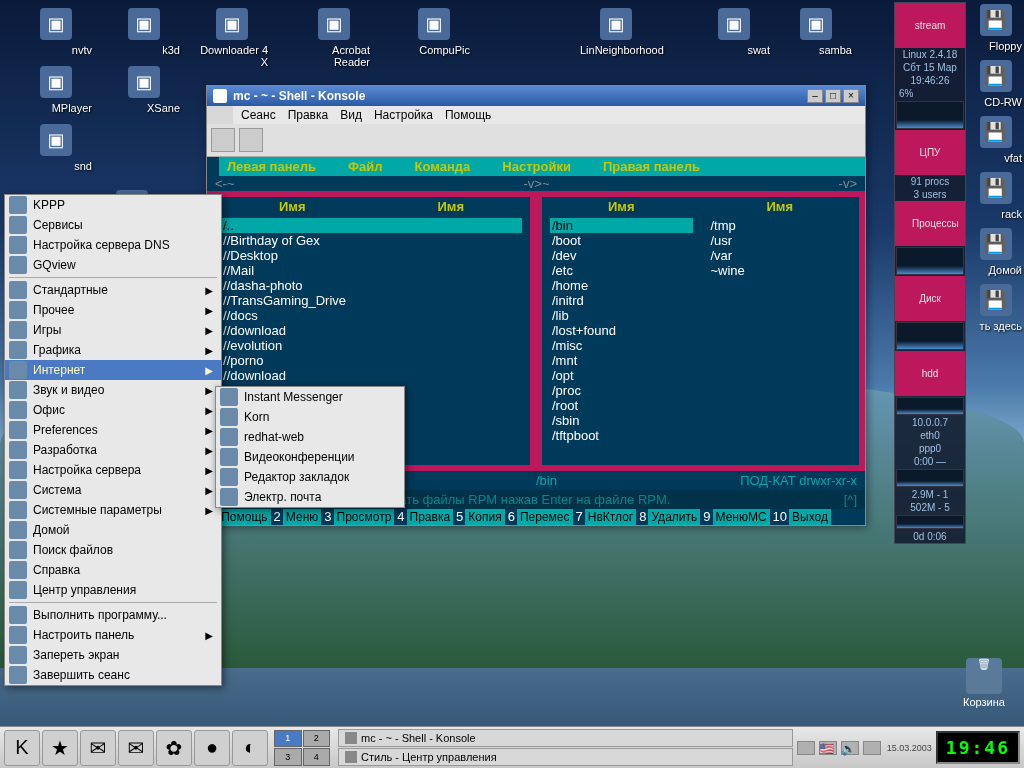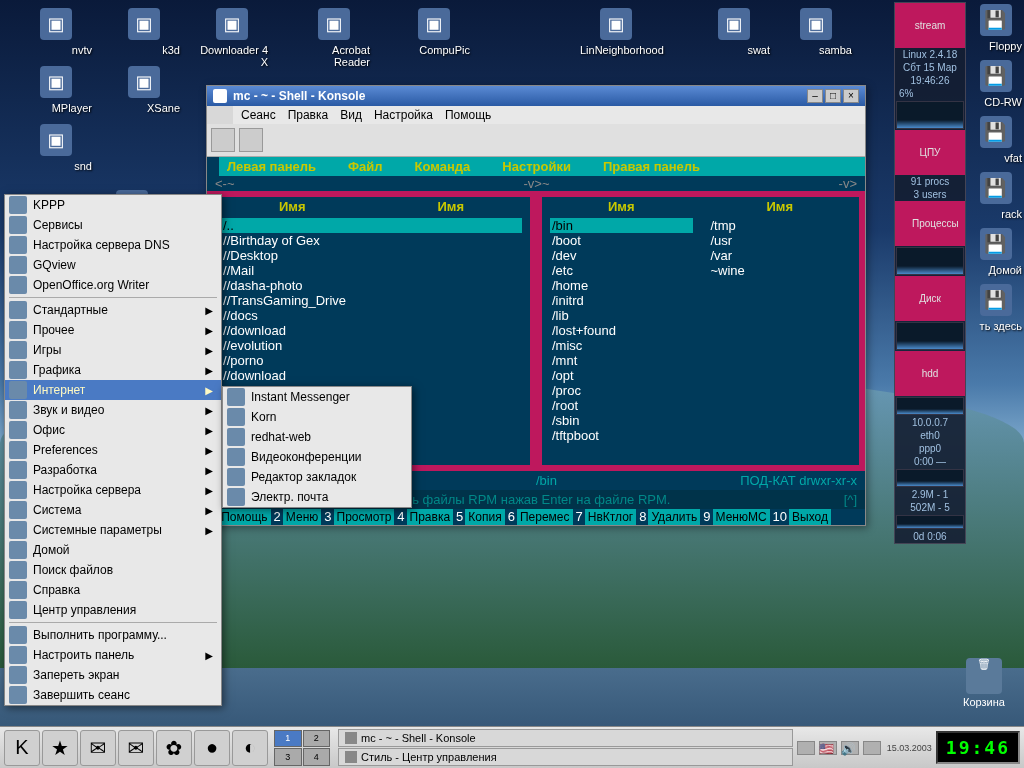--- a/index.html
+++ b/index.html
@@ -41,21 +41,21 @@
 .mc-bottom .fk { background: #00a8a8; color: #000; padding: 1px 3px; margin-right: 1px; font-size: 12px; }
 .mc-bottom .fn { color: #fff; padding: 0 2px; }
 
 .kmenu { position: absolute; top: 194px; left: 4px; width: 218px; background: #e8e8e8; border: 1px solid #888; box-shadow: 2px 2px 8px rgba(0,0,0,0.5); font-size: 12px; }
 .kmenu-item { padding: 3px 8px 3px 28px; position: relative; cursor: pointer; color: #000; display: flex; align-items: center; }
 .kmenu-item:hover, .kmenu-item.hl { background: #4a7ac4; color: #fef9c3; }
 .kmenu-item .ki { position: absolute; left: 4px; width: 18px; height: 18px; background: #6a8aaa; border-radius: 2px; }
 .kmenu-item .arr { margin-left: auto; font-size: 10px; }
 .kmenu-sep { height: 1px; background: #aaa; margin: 2px 4px; }
 
-.submenu { position: absolute; top: 386px; left: 222px; width: 190px; background: #e8e8e8; border: 1px solid #888; box-shadow: 2px 2px 8px rgba(0,0,0,0.5); font-size: 12px; }
+.submenu { position: absolute; top: 386px; left: 215px; width: 190px; background: #e8e8e8; border: 1px solid #888; box-shadow: 2px 2px 8px rgba(0,0,0,0.5); font-size: 12px; }
 
 .taskbar { position: absolute; bottom: 0; left: 0; right: 0; height: 42px; background: linear-gradient(to bottom, #e8e8e8 0%, #c8c8c8 100%); border-top: 1px solid #888; display: flex; align-items: center; padding: 2px 4px; }
 .taskbar .lbtn { width: 36px; height: 36px; background: #d0d0d0; border: 1px solid #999; margin-right: 2px; border-radius: 3px; cursor: pointer; display: flex; align-items: center; justify-content: center; font-size: 20px; }
 .pager { display: grid; grid-template-columns: 1fr 1fr; gap: 1px; width: 56px; height: 36px; margin: 0 4px; }
 .pager div { background: #aaa; border: 1px solid #666; font-size: 9px; display: flex; align-items: center; justify-content: center; cursor: pointer; }
 .pager div.act { background: #4a7ac4; color: white; }
 .tasklist { flex: 1; display: flex; flex-direction: column; gap: 1px; margin: 0 4px; }
 .task { background: #d8d8d8; border: 1px solid #999; padding: 2px 6px; font-size: 11px; display: flex; align-items: center; gap: 4px; cursor: pointer; }
 .task .ti2 { width: 12px; height: 12px; background: #888; }
 .tray { display: flex; align-items: center; gap: 4px; }
@@ -324,24 +324,20 @@
       <span>Сервисы</span>
     </div>
     <div class="kmenu-item">
       <div class="ki"></div>
       <span>Настройка сервера DNS</span>
     </div>
     <div class="kmenu-item">
       <div class="ki"></div>
       <span>GQview</span>
     </div>
-    <div class="kmenu-item">
-      <div class="ki"></div>
-      <span>OpenOffice.org Writer</span>
-    </div>
     <div class="kmenu-sep"></div>
     <div class="kmenu-item">
       <div class="ki"></div>
       <span>Стандартные</span>
       <span class="arr">▶</span>
     </div>
     <div class="kmenu-item">
       <div class="ki"></div>
       <span>Прочее</span>
       <span class="arr">▶</span>

